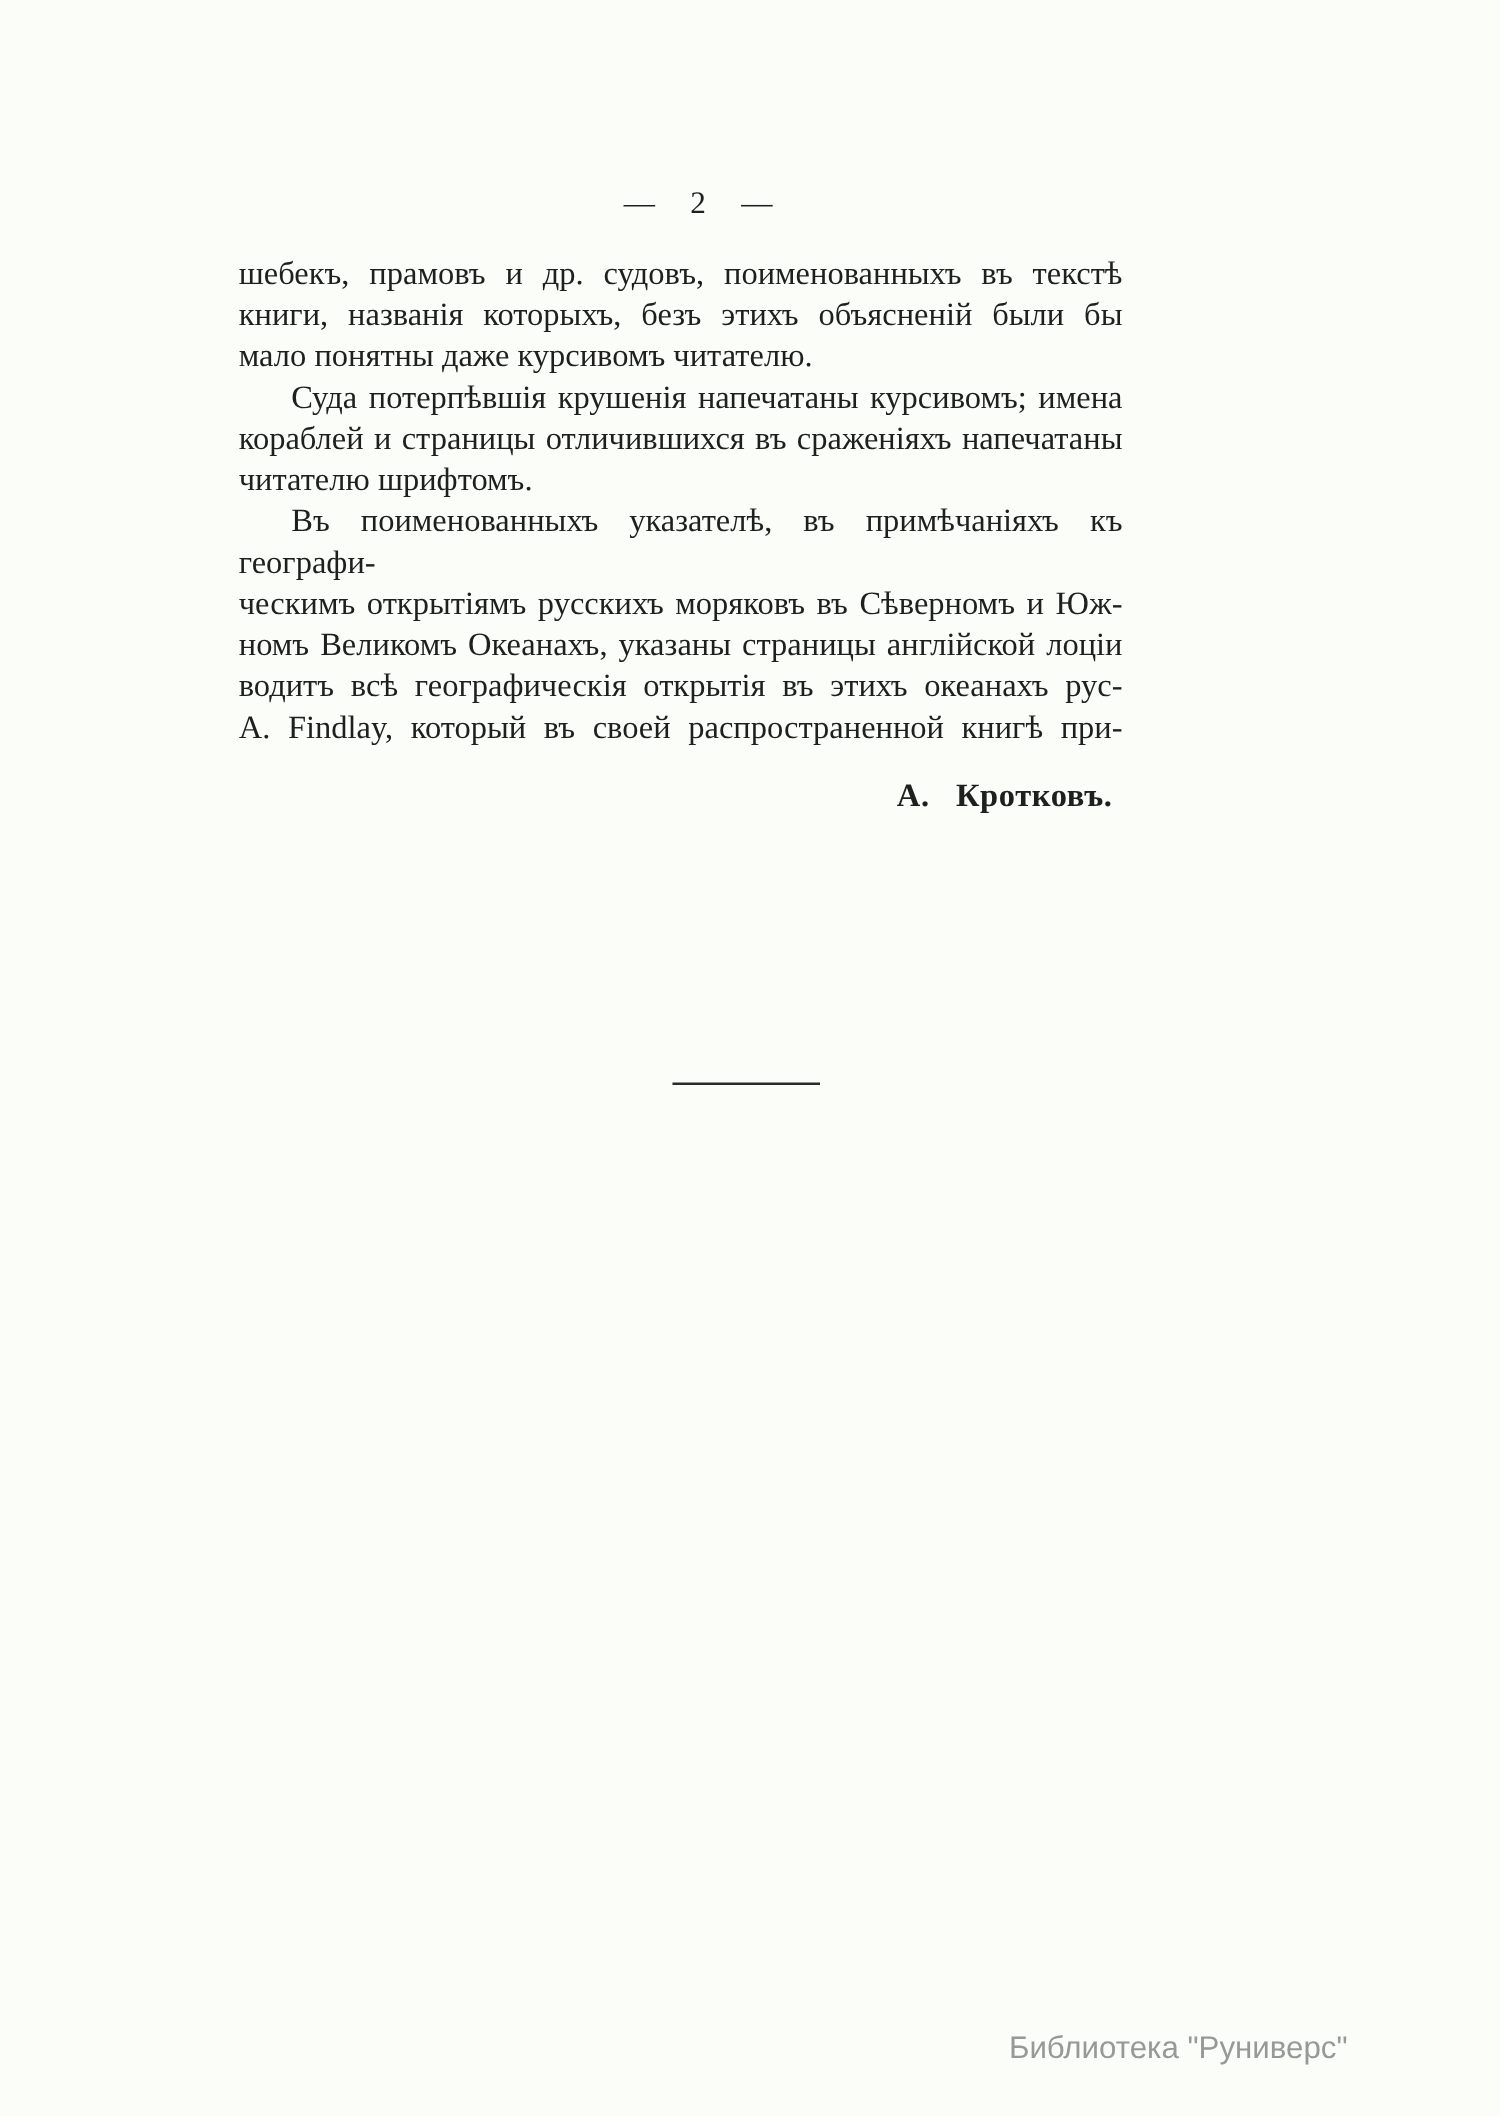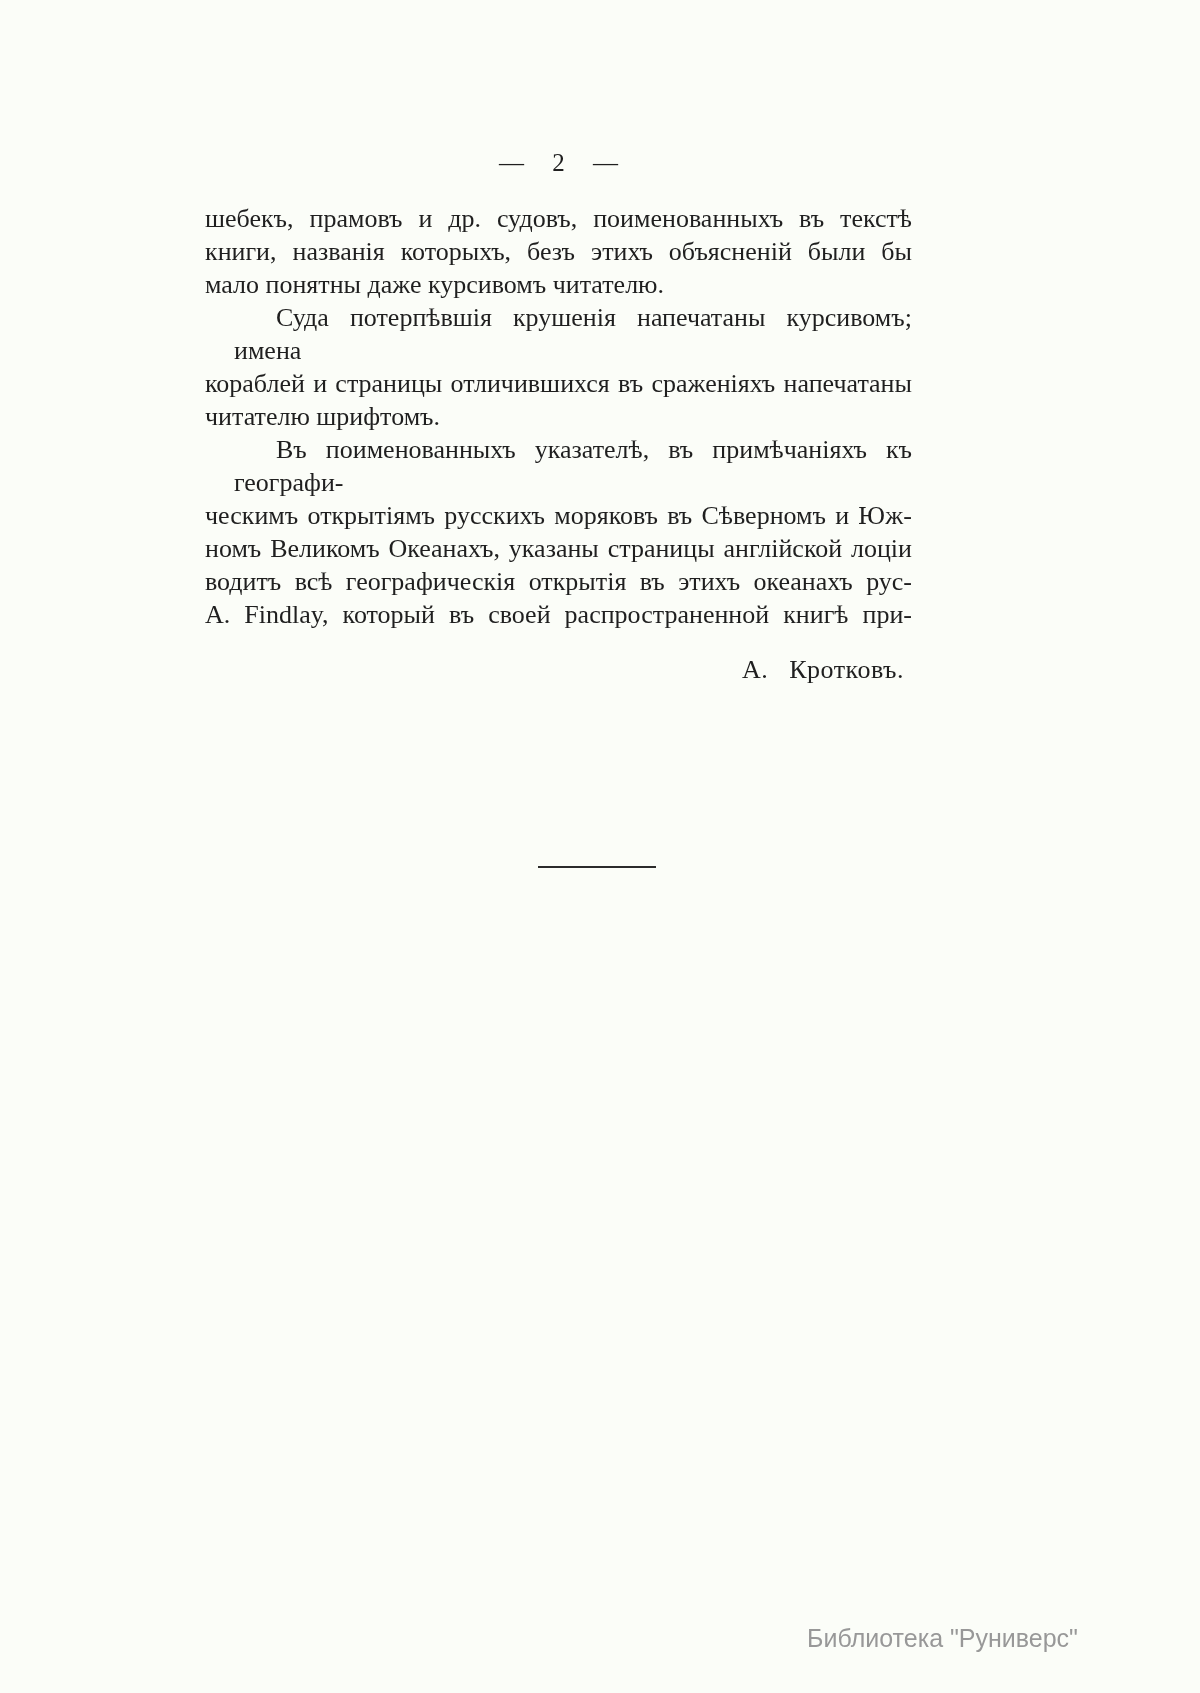--- a/index.html
+++ b/index.html
@@ -18,43 +18,42 @@
     left: 205px;
     width: 707px;
     text-align: center;
     font-size: 25px;
     word-spacing: 22px;
     color: var(--ink, #1f1f1f);
   }
   .text-block {
     position: absolute;
     top: 202px;
-    left: 205px;
+    left: 191px;
     width: 707px;
     font-size: 26px;
     line-height: 33px;
   }
   .para { margin: 0; }
   .line {
     text-align: justify;
     text-align-last: justify;
     white-space: normal;
   }
   .line.last {
     text-align-last: left;
   }
   .line.indent {
     text-indent: 42px;
-    margin-left: 29px;
   }
   .signature {
     margin-top: 22px;
     text-align: right;
     padding-right: 8px;
-    font-weight: normal;
+    font-weight: bold;
     font-size: 26px;
     word-spacing: 14px;
     letter-spacing: 0.5px;
   }
   .divider {
     position: absolute;
     top: 866px;
     left: 538px;
     width: 118px;
     height: 2px;

